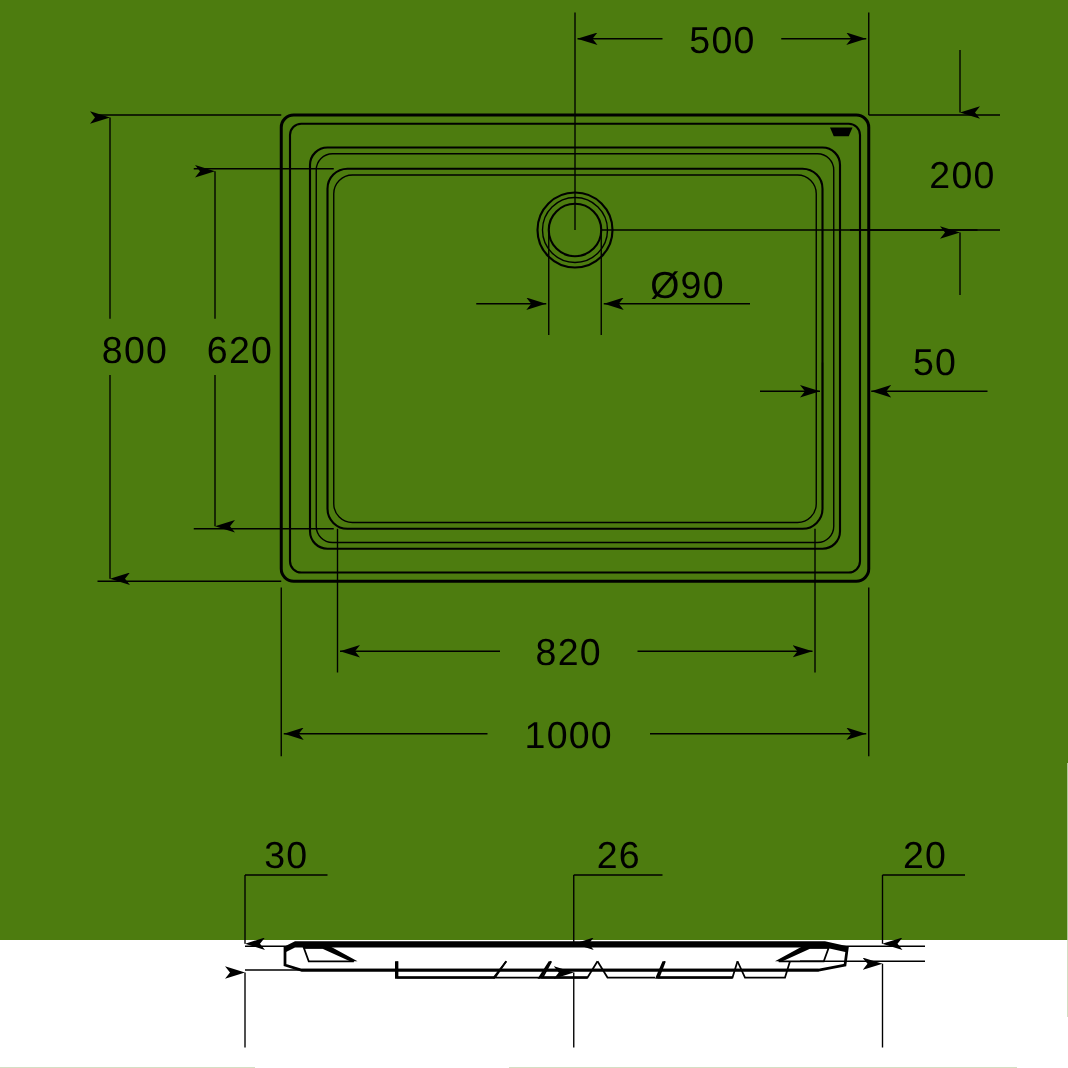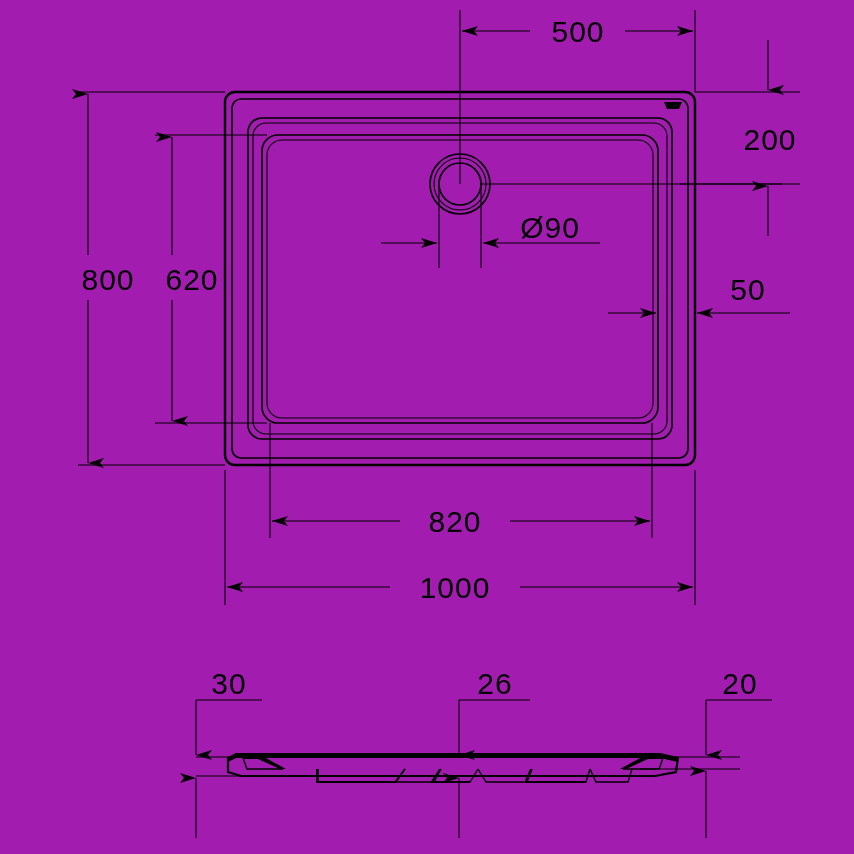--- a/index.html
+++ b/index.html
@@ -10,22 +10,22 @@
   }
   body {
     width: 854px;
     height: 854px;
     font-family: "Liberation Sans", sans-serif;
     overflow: hidden;
   }
   #drawing-root {
     position: relative;
     width: 854px;
-    height: 854px;
-    background: #a21caf;
+    height: 752px;
+    background: #4d7c0f;
   }
   svg#tech-drawing {
     display: block;
     width: 854px;
     height: 854px;
   }
   .dim-text {
     font-family: "Liberation Sans", sans-serif;
     font-size: 30px;
     fill: #000000;

